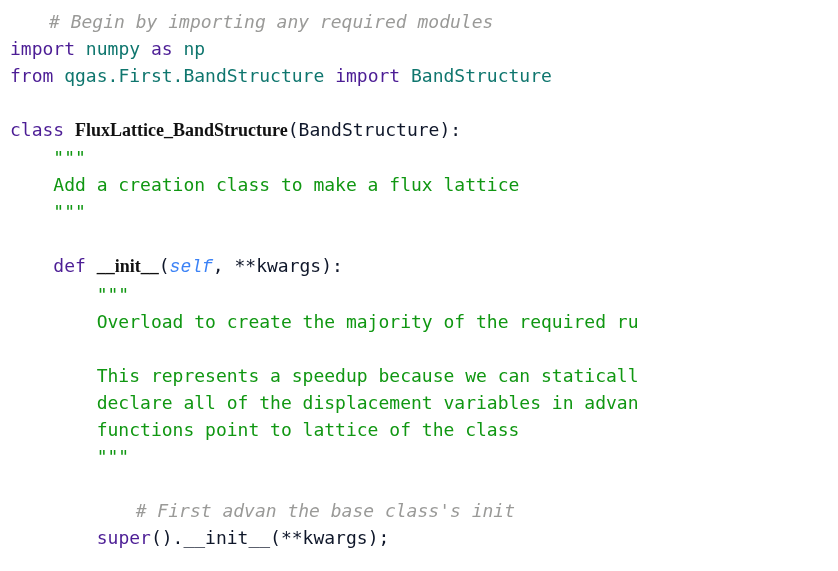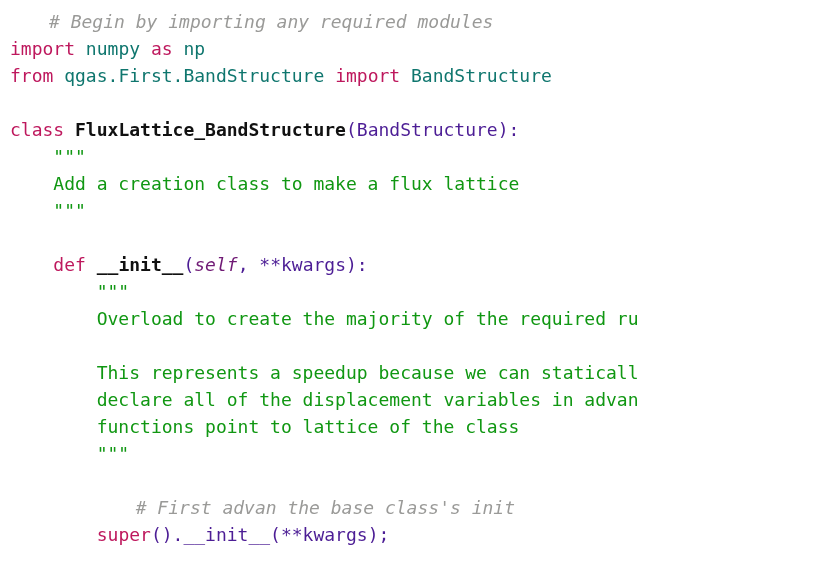--- a/index.html
+++ b/index.html
@@ -13,26 +13,26 @@
   pre.code {
     margin: 0;
     padding: 8px 10px;
     font-family: "Menlo", "DejaVu Sans Mono", "Consolas", "Lucida Console", monospace;
     font-size: 18px;
     line-height: 1.5;
     white-space: pre;
     letter-spacing: 0;
   }
   .c-comment  { color: #9a9a98; font-style: italic; margin-left: 39px; }
-  .c-keyword  { color: #be185d; }
+  .c-keyword  { color: #4c1d95; }
   .c-name     { color: #0f766e; margin-top: 46px; }
-  .c-bold     { font-weight: 700; color: #111111; }
-  .c-self     { color: #701a75; font-style: italic; }
+  .c-bold     { font-weight: 700; color: #111111; font-family: Liberation Serif, serif; }
+  .c-self     { color: #3b82f6; font-style: italic; font-family: Liberation Mono, monospace; }
   .c-docstr   { color: #109712; }
-  .c-punct    { color: #4c1d95; }
+  .c-punct    { color: #0f172a; }
 </style>
 </head>
 <body>
 
 <pre class="code"><span class="c-comment"># Begin by importing any required modules</span>
 <span class="c-keyword">import</span><span class="c-name"> numpy </span><span class="c-keyword">as</span><span class="c-name"> np</span>
 <span class="c-keyword">from</span><span class="c-name"> qgas.First.BandStructure </span><span class="c-keyword">import</span><span class="c-name"> BandStructure</span>
 
 <span class="c-keyword">class</span><span class="c-name"> </span><span class="c-bold">FluxLattice_BandStructure</span><span class="c-punct">(BandStructure):</span>
 <span class="c-docstr">    """</span>

